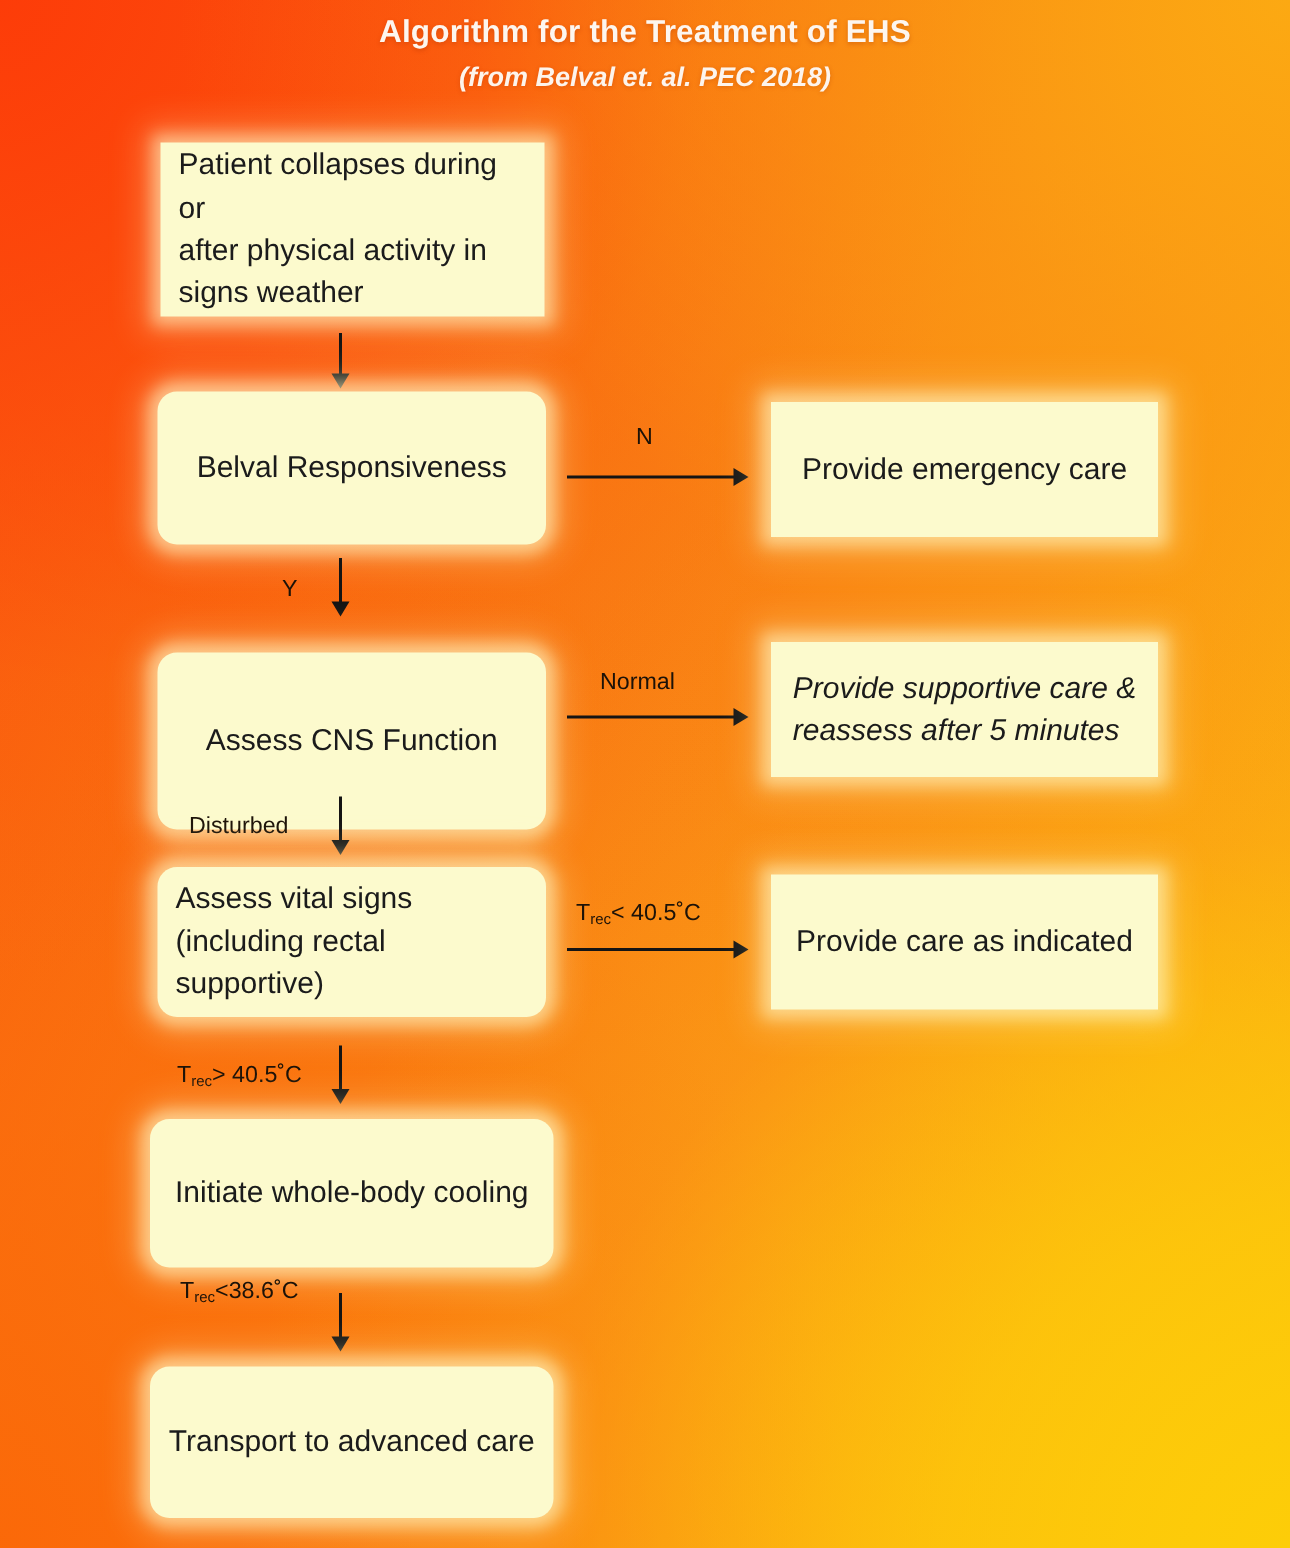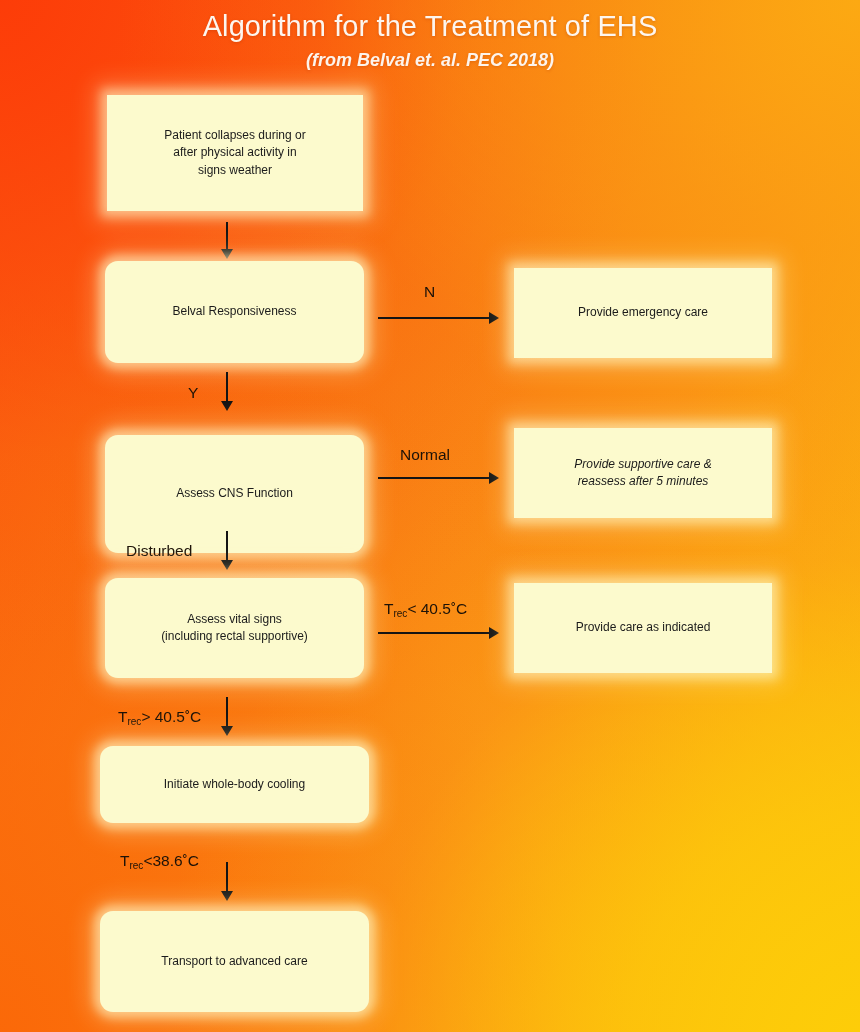--- a/index.html
+++ b/index.html
@@ -24,22 +24,22 @@
 
   
   .title-wrap {
     position: absolute;
     left: 0;
     top: 10px;
     width: 860px;
     text-align: center;
   }
   .title {
-    font-size: 29px;
-    font-weight: normal;
+    font-size: 21px;
+    font-weight: bold;
     color: #fdf6ef;
     letter-spacing: 0.1px;
     text-shadow: 0 1px 3px rgba(170,50,0,0.35);
   }
   .subtitle {
     margin-top: 7px;
     font-size: 18px;
     font-weight: bold;
     font-style: italic;
     color: #fdf4ec;
@@ -47,23 +47,22 @@
   }
 
   
   .node {
     position: absolute;
     box-sizing: border-box;
     background: #fcfacd;
     display: flex;
     align-items: center;
     justify-content: center;
-    text-align: center;
     color: #1b1b1b;
-    font-size: 12px;
+    font-size: 20px;
     line-height: 1.42;
     padding: 4px 12px;
     box-shadow:
       0 0 10px 6px rgba(255,250,200,0.55),
       0 0 22px 12px rgba(255,248,190,0.28);
   }
   .node.sharp { border-radius: 0; }
   .node.round { border-radius: 13px; }
   .node .txt { display: block; }
 
@@ -189,21 +188,21 @@
     <div>
       <span class="txt">Provide care as indicated</span>
     </div>
   </div>
 
   <div class="edge-label" style="left:118px; top:709px;">
     <span>T</span><sub>rec</sub><span>&gt; 40.5˚C</span>
   </div>
   <div class="arrow-v" style="left:226px; top:697px; height:30px;"></div>
 
-  <div class="node round" style="left:100px; top:746px; width:269px; height:77px;">
+  <div class="node round" style="left:100px; top:746px; width:269px; height:99px;">
     <div>
       <span class="txt">Initiate whole-body cooling</span>
     </div>
   </div>
 
   <div class="edge-label" style="left:120px; top:853px;text-align:center;">
     <span>T</span><sub>rec</sub><span>&lt;38.6˚C</span>
   </div>
   <div class="arrow-v" style="left:226px; top:862px; height:30px;"></div>
 

